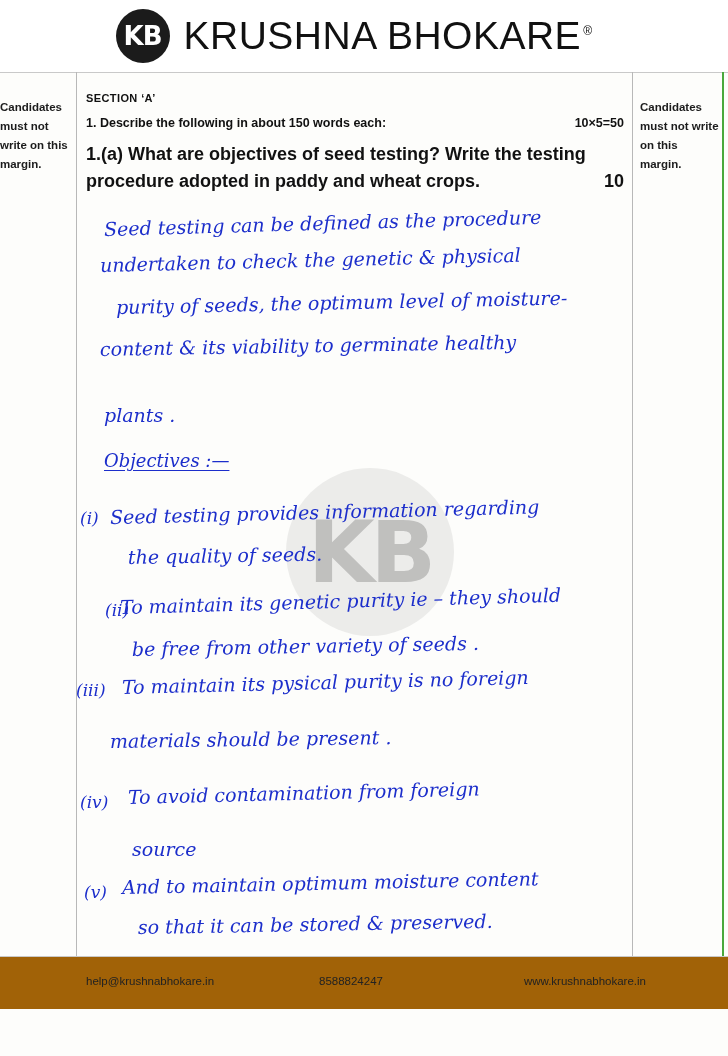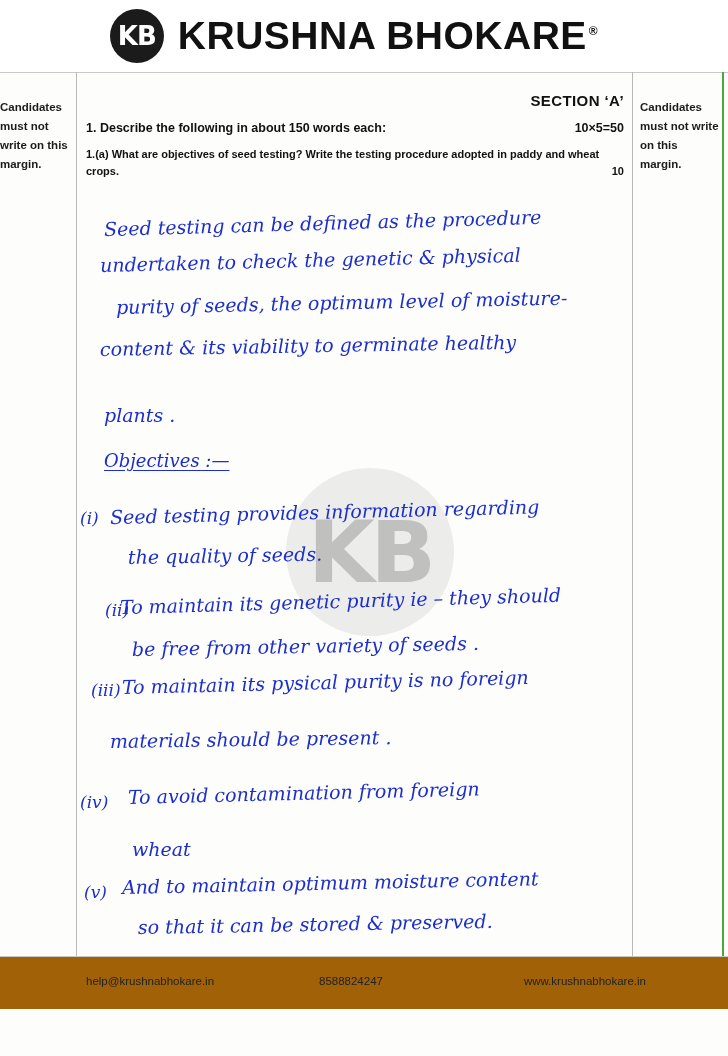--- a/index.html
+++ b/index.html
@@ -45,21 +45,21 @@
     display: flex;
     align-items: center;
     justify-content: center;
     font-weight: bold;
     font-size: 26px;
     letter-spacing: -1px;
     font-family: "DejaVu Sans", sans-serif;
   }
   .brand-name {
     font-size: 39px;
-    font-weight: bold;
+    font-weight: normal;
     letter-spacing: 0.5px;
     color: #111111;
     font-family: "Liberation Sans", sans-serif;
     white-space: nowrap;
   }
   .reg-mark {
     font-size: 12px;
     vertical-align: super;
     color: #111;
     margin-left: 2px;
@@ -107,40 +107,40 @@
 
   
   .printed {
     position: absolute;
     left: 86px;
     top: 92px;
     width: 538px;
     color: #111111;
   }
   .section-title {
-    text-align: right;
-    font-size: 15px;
+    text-align: left;
+    font-size: 11px;
     font-weight: bold;
     letter-spacing: 0.4px;
     margin-bottom: 10px;
   }
   .q-line {
     display: flex;
     justify-content: space-between;
     align-items: center;
     font-size: 12.5px;
     font-weight: bold;
     line-height: 1.45;
     margin-bottom: 9px;
   }
   .q-line .q-text { padding-right: 14px; }
   .q-line .q-marks { white-space: nowrap; }
   .q-sub {
     position: relative;
-    font-size: 11px;
+    font-size: 18px;
     font-weight: bold;
     line-height: 1.5;
   }
   .q-sub .marks-right {
     position: absolute;
     right: 0;
     bottom: 0;
   }
 
   
@@ -243,27 +243,27 @@
   </div>
 
   <div class="hand sm" style="left:80px; top:508px;">(i)</div>
   <div class="hand" style="left:110px; top:506px; transform: rotate(-1.4deg);">Seed testing provides information regarding</div>
   <div class="hand" style="left:128px; top:546px; transform: rotate(-1.0deg);">the quality of seeds.</div>
 
   <div class="hand sm" style="left:78px; top:600px;padding-left:27px;">(ii)</div>
   <div class="hand" style="left:120px; top:596px; transform: rotate(-1.6deg);">To maintain its genetic purity ie – they should</div>
   <div class="hand" style="left:132px; top:638px; transform: rotate(-1.0deg);">be free from other variety of seeds .</div>
 
-  <div class="hand sm" style="left:76px; top:680px;margin-left:15px;">(iii)</div>
+  <div class="hand sm" style="left:76px; top:680px;">(iii)</div>
   <div class="hand" style="left:122px; top:676px; transform: rotate(-1.4deg);">To maintain its pysical purity is no foreign</div>
   <div class="hand" style="left:110px; top:730px; transform: rotate(-0.8deg);">materials should be present .</div>
 
   <div class="hand sm" style="left:80px; top:792px;">(iv)</div>
   <div class="hand" style="left:128px; top:786px; transform: rotate(-1.4deg);">To avoid contamination from foreign</div>
-  <div class="hand" style="left:132px; top:838px;">wheat</div>
+  <div class="hand" style="left:132px; top:838px;">source</div>
 
   <div class="hand sm" style="left:84px; top:882px;">(v)</div>
   <div class="hand" style="left:122px; top:876px; transform: rotate(-1.2deg);">And to maintain optimum moisture content</div>
   <div class="hand" style="left:138px; top:916px; transform: rotate(-1.0deg);">so that it can be stored &amp; preserved.</div>
 
   <div class="footer">
     <div class="footer-inner">
       <span>help@krushnabhokare.in</span>
       <span class="footer-phone">8588824247</span>
       <span>www.krushnabhokare.in</span>

